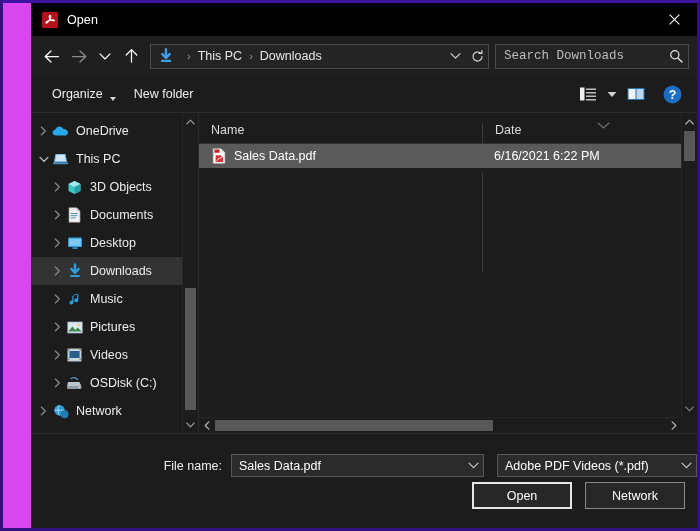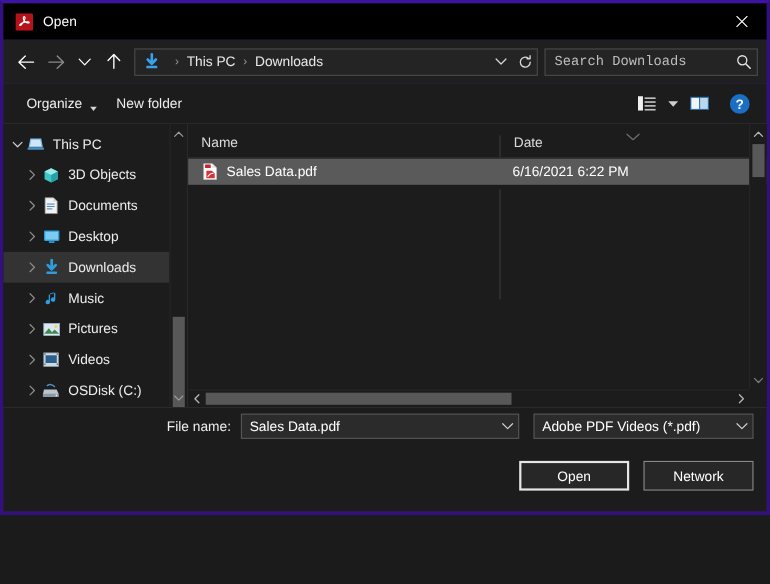--- a/index.html
+++ b/index.html
@@ -13,27 +13,28 @@
     overflow: hidden;
     font-family: "Liberation Sans", sans-serif;
     -webkit-font-smoothing: antialiased;
   }
 
   
   #window {
     position: absolute;
     left: 0; top: 0;
     width: 700px;
-    height: 468px;
+    height: 531px;
     box-sizing: border-box;
     border: 3px solid #32107f;
     border-top-color: #3b15a0;
-    background: #4c1d95;
+    background: #d946ef;
     display: flex;
     flex-direction: column;
+    padding-left: 28px;
   }
 
   
   #titlebar {
     height: 33px;
     background: #000000;
     display: flex;
     align-items: center;
     flex: none;
     position: relative;
@@ -421,25 +422,24 @@
   #footer {
     flex: none;
     background: #1c1c1c;
     padding: 0;
     height: 94px;
     position: relative;
     border-top: 1px solid #2a2a2a;
   }
   #filename-row {
     position: absolute;
-    left: 0; top: 5px;
+    left: 0; top: 20px;
     right: 12px;
     display: flex;
     align-items: center;
-    justify-content: flex-end;
   }
   #filename-label {
     color: #ededed;
     font-size: 12.5px;
     width: 200px;
     text-align: right;
     padding-right: 9px;
     box-sizing: border-box;
     flex: none;
   }
@@ -628,20 +628,33 @@
         <text x="9.5" y="14" text-anchor="middle" font-family="Liberation Sans, sans-serif" font-size="12.5" font-weight="bold" fill="#ffffff">?</text>
       </svg>
     </div>
   </div>
 
   <div id="content">
 
     <div id="sidebar">
       <div id="nav-list">
 
+        <div class="nav-item">
+          <span class="nav-chevron">
+            <svg width="7" height="10" viewBox="0 0 7 10">
+                <path d="M1.3 1 L5.3 5 L1.3 9" stroke="currentColor" stroke-width="1.1" fill="none" stroke-linecap="round" stroke-linejoin="round"></path>
+              </svg>
+          </span>
+          <span class="nav-ico">
+            <svg width="17" height="12" viewBox="0 0 17 12">
+              <path d="M4.4 10.6 C2 10.6 .6 9.2 .6 7.5 C.6 6 1.8 4.8 3.3 4.7 C3.7 2.8 5.4 1.4 7.4 1.4 C9.2 1.4 10.7 2.5 11.3 4 C13.9 4.1 15.9 5.6 15.9 7.4 C15.9 9.2 14.4 10.6 12.3 10.6 Z" fill="#28a8ea"></path>
+            </svg>
+          </span>
+          <span class="nav-label">OneDrive</span>
+        </div>
 
         <div class="nav-item">
           <span class="nav-chevron expanded">
             <svg width="10" height="7" viewBox="0 0 10 7">
                 <path d="M1 1.4 L5 5.4 L9 1.4" stroke="currentColor" stroke-width="1.1" fill="none" stroke-linecap="round" stroke-linejoin="round"></path>
               </svg>
           </span>
           <span class="nav-ico">
             <svg width="17" height="14" viewBox="0 0 17 14">
               <path d="M3.5 2 H13.5 L15 10 H2 Z" fill="#7fbde8"></path>

